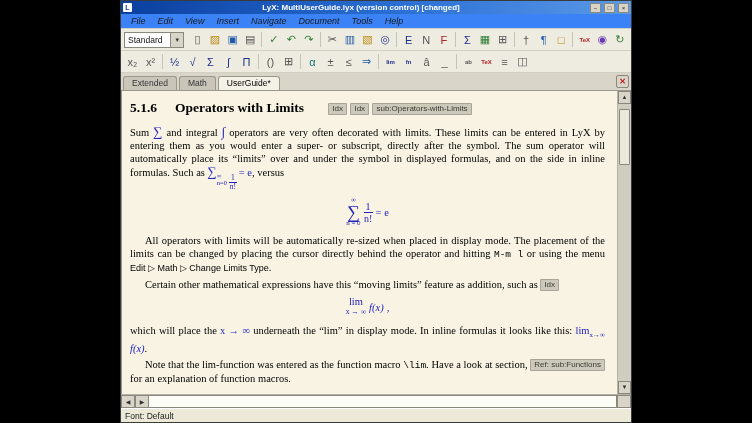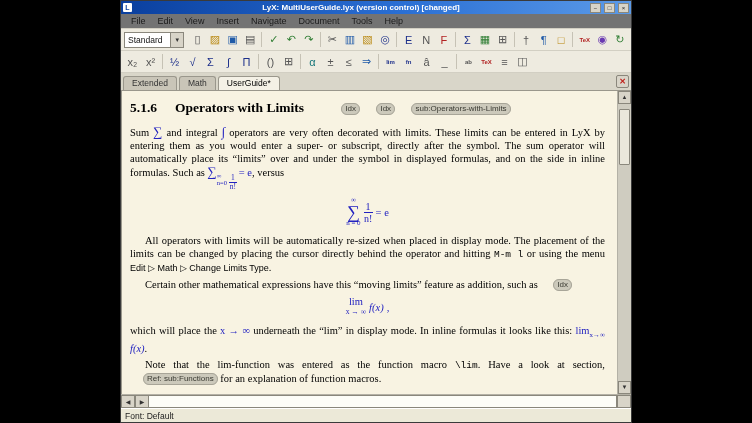--- a/index.html
+++ b/index.html
@@ -13,22 +13,22 @@
   .titlebar { height:13px; flex:0 0 13px; background:linear-gradient(to right,#0a3f9e,#2a6fd4 55%,#5b9ae8);
               color:#fff; display:flex; align-items:center; padding:0 2px; gap:3px; }
   .title-icon { width:9px; height:9px; background:#fff; color:#0a3f9e; font-size:7px; line-height:9px;
                 text-align:center; font-weight:bold; border-radius:1px; }
   .title-text { flex:1; text-align:center; font-size:8px; font-weight:bold; white-space:nowrap;
                 overflow:hidden; text-overflow:ellipsis; }
   .win-btn { width:11px; height:10px; background:#d8d4c8; border:1px solid #8a877c;
              font-size:6px; line-height:8px; text-align:center; color:#222; }
 
   
-  .menubar { height:15px; flex:0 0 15px; background:#737373; display:flex; align-items:center;
-             font-size:9px; color:#1a1a1a; padding-left:4px; border-bottom:1px solid #d2cfc3; }
+  .menubar { height:15px; flex:0 0 15px; background:#3b82f6; display:flex; align-items:center;
+             font-size:9px; color:#1a1a1a; padding-left:4px; border-bottom:1px solid #d2cfc3;font-style:italic; }
   .menu-item { padding:0 6px; }
 
   
   .toolbar { height:22px; flex:0 0 22px; background:#eeebe0; display:flex; align-items:center;
              gap:1px; padding:0 3px; border-bottom:1px solid #d2cfc3; }
   .combo { width:62px; height:16px; background:#fff; border:1px solid #8a877c; font-size:8.5px;
            display:flex; align-items:center; margin-right:4px; }
   .combo-value { flex:1; padding-left:3px; color:#111; }
   .combo-arrow { width:13px; height:100%; background:#d8d4c8; border-left:1px solid #8a877c;
                  font-size:7px; text-align:center; line-height:14px; color:#333; }
@@ -53,22 +53,22 @@
   .workarea { flex:1 1 auto; display:flex; min-height:0; border-left:1px solid #9a978c; }
   .docarea { flex:1; background:#f8f3e2; overflow:hidden; padding:7px 12px 0 8px; }
   .doc { font-family:"Liberation Serif", serif; font-size:10.5px; line-height:13px; color:#000;
          text-align:justify; }
   .sec-heading { font-size:13.5px; font-weight:bold; line-height:16px; margin:2px 0 8px; text-align:left; }
   .sec-num { margin-right:18px;text-align:right; }
   .sec-title { margin-right:21px; }
   .para { margin-bottom:3px; }
   .indent { text-indent:15px; }
   .badge { font-family:"Liberation Sans", sans-serif; font-weight:normal; font-size:8px;
-           background:#ccc9bb; color:#3a3a32; border:1px solid #a8a598; border-radius:6px;
-           padding:0 3px 1px; white-space:nowrap; vertical-align:1px;margin-left:13px; }
+           background:#ccc9bb; color:#3a3a32; border:1px solid #a8a598; border-radius:1px;
+           padding:0 3px 1px; white-space:nowrap; vertical-align:1px; }
   .math { color:#2222c0; }
   .kbd { font-family:"Liberation Mono", monospace; font-size:9.5px; }
   .menupath { font-family:"Liberation Sans", sans-serif; font-size:9px; }
 
   
   .opsym { font-size:13px; }
   .iscripts { display:inline-flex; flex-direction:column; font-size:6.5px; line-height:6.5px;
               vertical-align:-2px; text-align:left; }
   .ifrac { display:inline-flex; flex-direction:column; font-size:7.5px; line-height:8px;
            text-align:center; vertical-align:-4px; margin:0 2px; }

